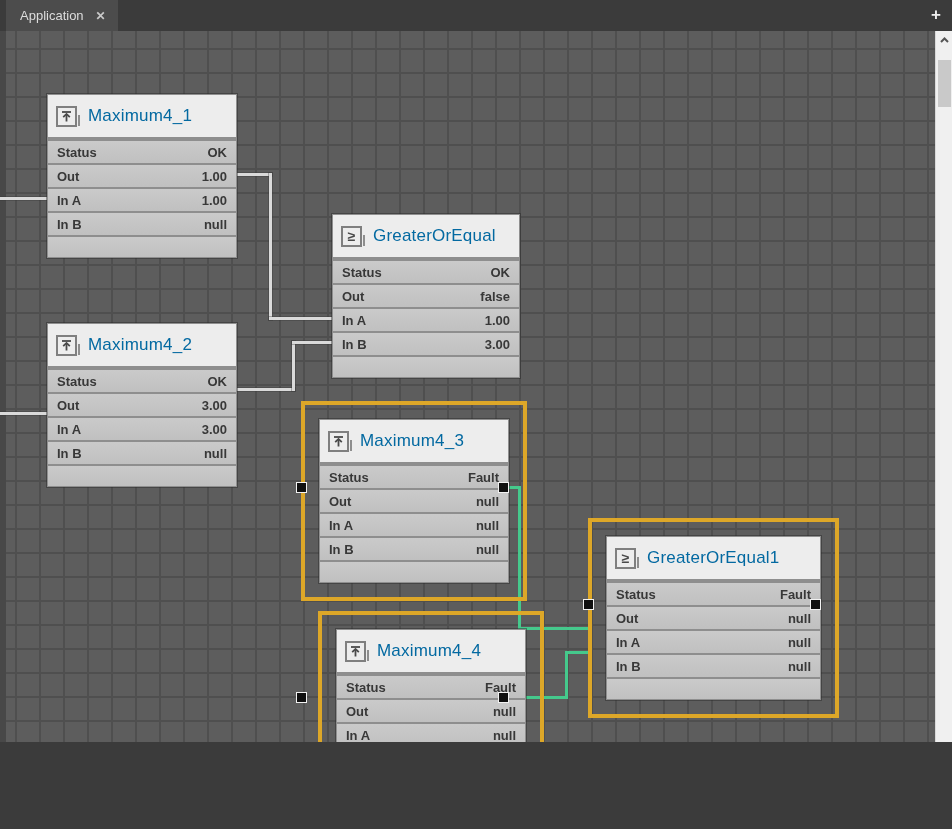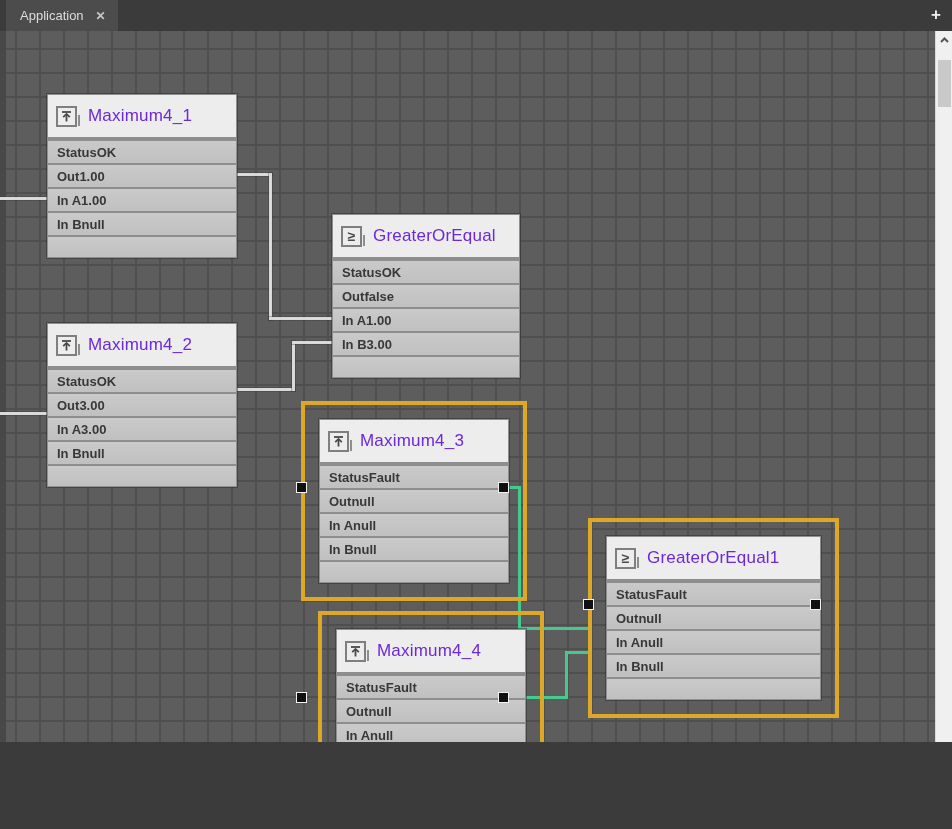--- a/index.html
+++ b/index.html
@@ -38,22 +38,22 @@
   .node { background:var(--block-row-bg,#c5c5c5); border:1px solid #8f8f8f;
     box-shadow:0 0 0 1px rgba(40,40,40,.45); }
   .node-header { height:44px; background:var(--block-header-bg,#ededed);
     border-bottom:2px solid #8e8e8e; display:flex; align-items:center; padding:0 8px; }
   .node-icon { position:relative; width:21px; height:21px; border:2px solid #7f7f7f;
     display:flex; align-items:center; justify-content:center; margin-right:11px;
     color:#4a4a4a; font-size:14px; font-weight:bold; flex:0 0 auto; }
   .node-icon:after { content:""; position:absolute; right:-5px; bottom:-1px;
     width:2px; height:11px; background:#8e8e8e; }
   .node-icon svg { display:block; }
-  .node-title { font-size:17px; color:#6d28d9; letter-spacing:.2px; white-space:nowrap; }
-  .node-row { height:24px; display:flex; align-items:center; 
+  .node-title { font-size:17px; color:#0369a1; letter-spacing:.2px; white-space:nowrap; }
+  .node-row { height:24px; display:flex; align-items:center; justify-content:space-between;
     padding:0 9px; border-top:2px solid #8e8e8e;
     background:linear-gradient(to bottom,#cacaca,#c0c0c0); }
   .node-row:first-of-type { border-top:none; }
   .row-label, .row-value { font-size:13px; font-weight:bold; color:#383838; }
   .node-footer { height:22px; border-top:2px solid #8e8e8e;
     background:linear-gradient(to bottom,#cacaca,#c0c0c0); }
 
   
   .port { position:absolute; width:11px; height:11px; background:#101010;
     border:1px solid #f2f2f2; }

